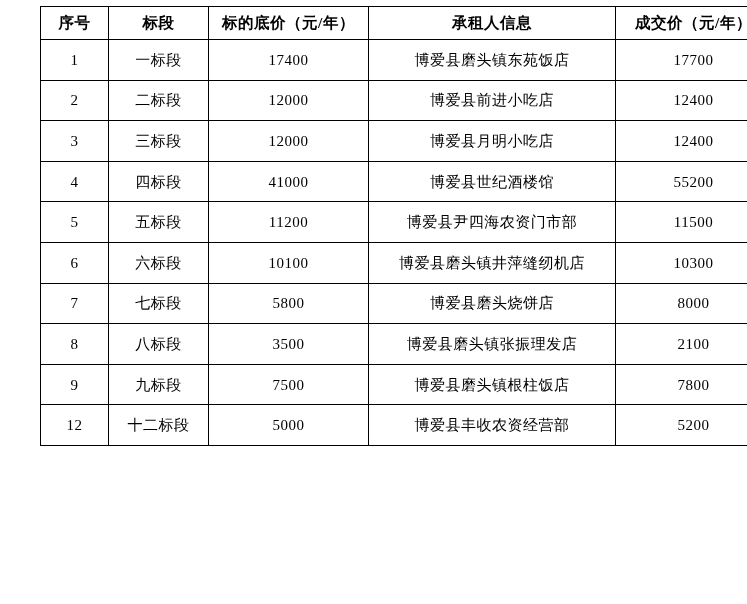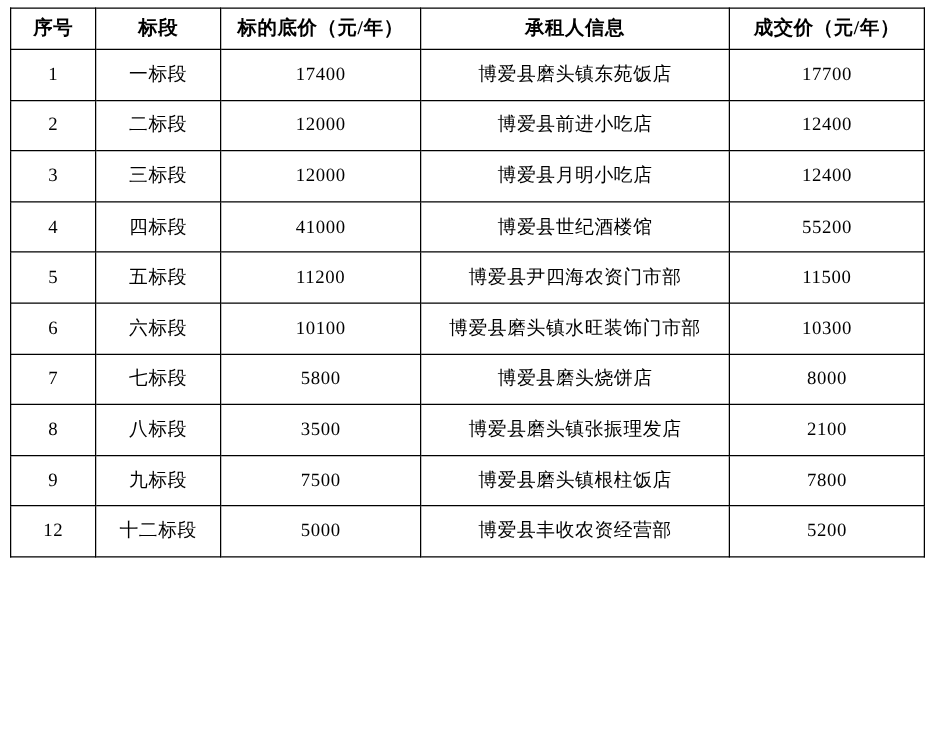--- a/index.html
+++ b/index.html
@@ -12,20 +12,21 @@
     height: 604px;
     font-family: "Liberation Serif", "DejaVu Serif", serif;
     color: #000000;
     overflow: hidden;
   }
   .sheet {
     width: 601px;
     height: 604px;
     box-sizing: border-box;
     padding: 6px 8px 0 8px;
+    margin-left: 32px;
   }
   table.bid-table {
     border-collapse: collapse;
     table-layout: fixed;
     width: 731px;
     margin: 0 auto;
   }
   table.bid-table td,
   table.bid-table th {
     border: 1px solid #000000;
@@ -108,21 +109,21 @@
         <td class="num-cell">5</td>
         <td>五标段</td>
         <td class="num-cell">11200</td>
         <td>博爱县尹四海农资门市部</td>
         <td class="num-cell">11500</td>
       </tr>
       <tr>
         <td class="num-cell">6</td>
         <td>六标段</td>
         <td class="num-cell">10100</td>
-        <td>博爱县磨头镇水旺装饰门市部</td>
+        <td>博爱县磨头镇井萍缝纫机店</td>
         <td class="num-cell">10300</td>
       </tr>
       <tr>
         <td class="num-cell">7</td>
         <td>七标段</td>
         <td class="num-cell">5800</td>
         <td>博爱县磨头烧饼店</td>
         <td class="num-cell">8000</td>
       </tr>
       <tr>

